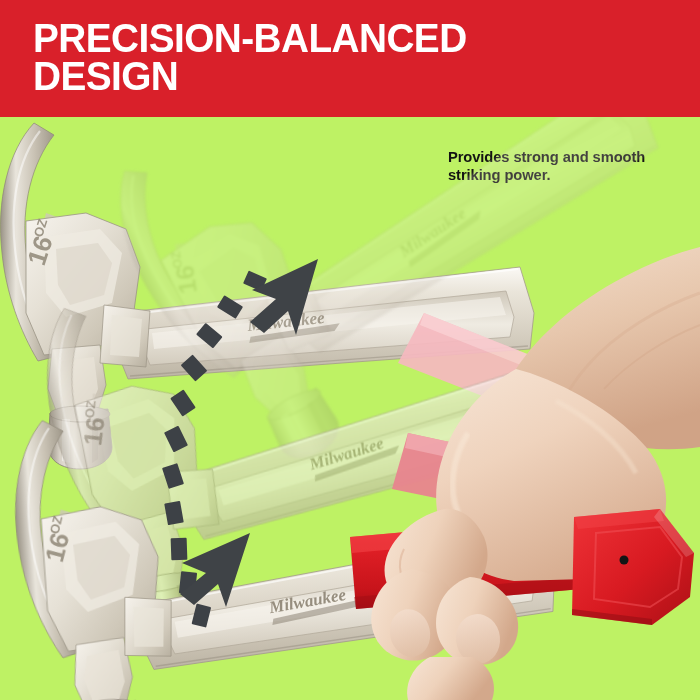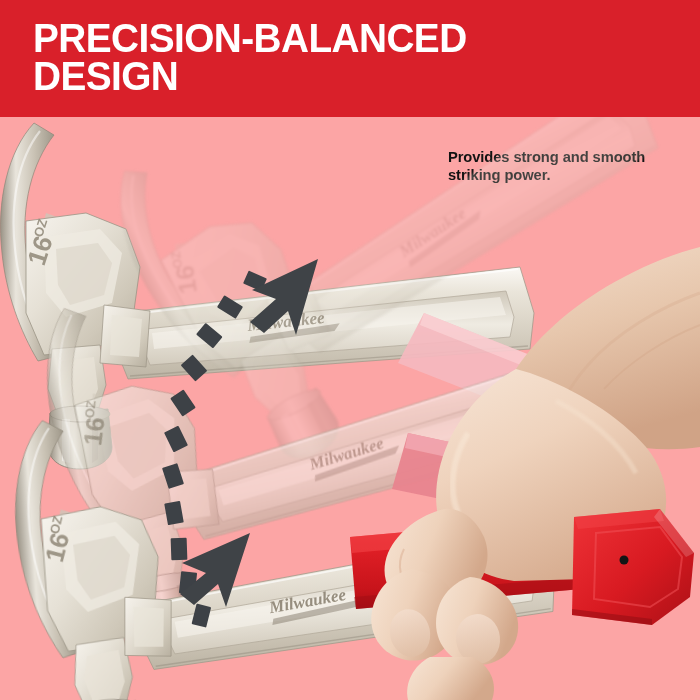--- a/index.html
+++ b/index.html
@@ -2,21 +2,21 @@
 <html><head>
 <meta charset="utf-8">
 <title>Precision-Balanced Design</title>
 <style>
   html,body{margin:0;padding:0;background:#fff;}
   body{
     width:700px;height:700px;overflow:hidden;position:relative;
     font-family:"Liberation Sans","DejaVu Sans",sans-serif;
     -webkit-font-smoothing:antialiased;
   }
-  #stage{position:absolute;inset:0;width:700px;height:700px;background:#fca5a5;}
+  #stage{position:absolute;inset:0;width:700px;height:700px;background:#bef264;}
 
   
   .banner{
     position:absolute;left:0;top:0;width:700px;height:117px;
     background:#d9202a;
   }
   .banner-title{
     position:absolute;left:33px;top:19px;width:640px;
     color:#ffffff;
     font-family:"Liberation Sans Narrow","Liberation Sans","DejaVu Sans Condensed",sans-serif;

